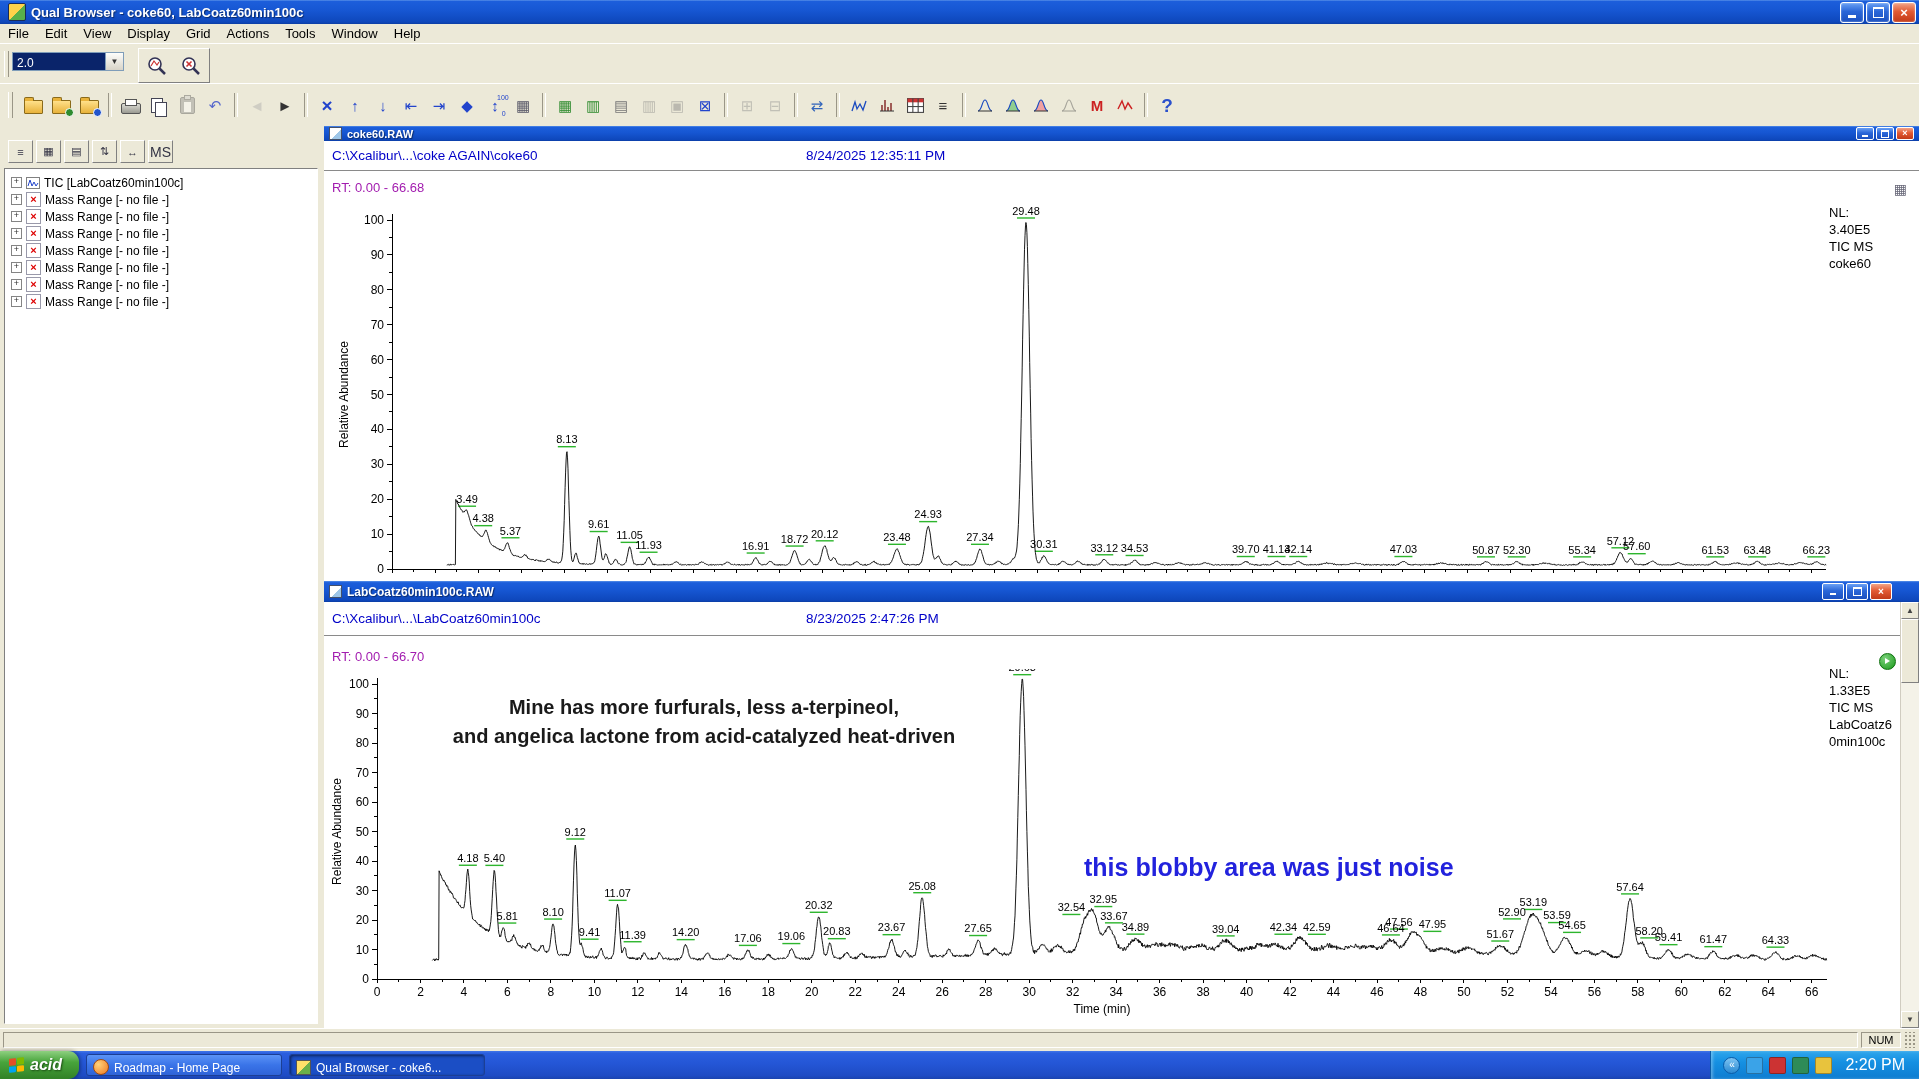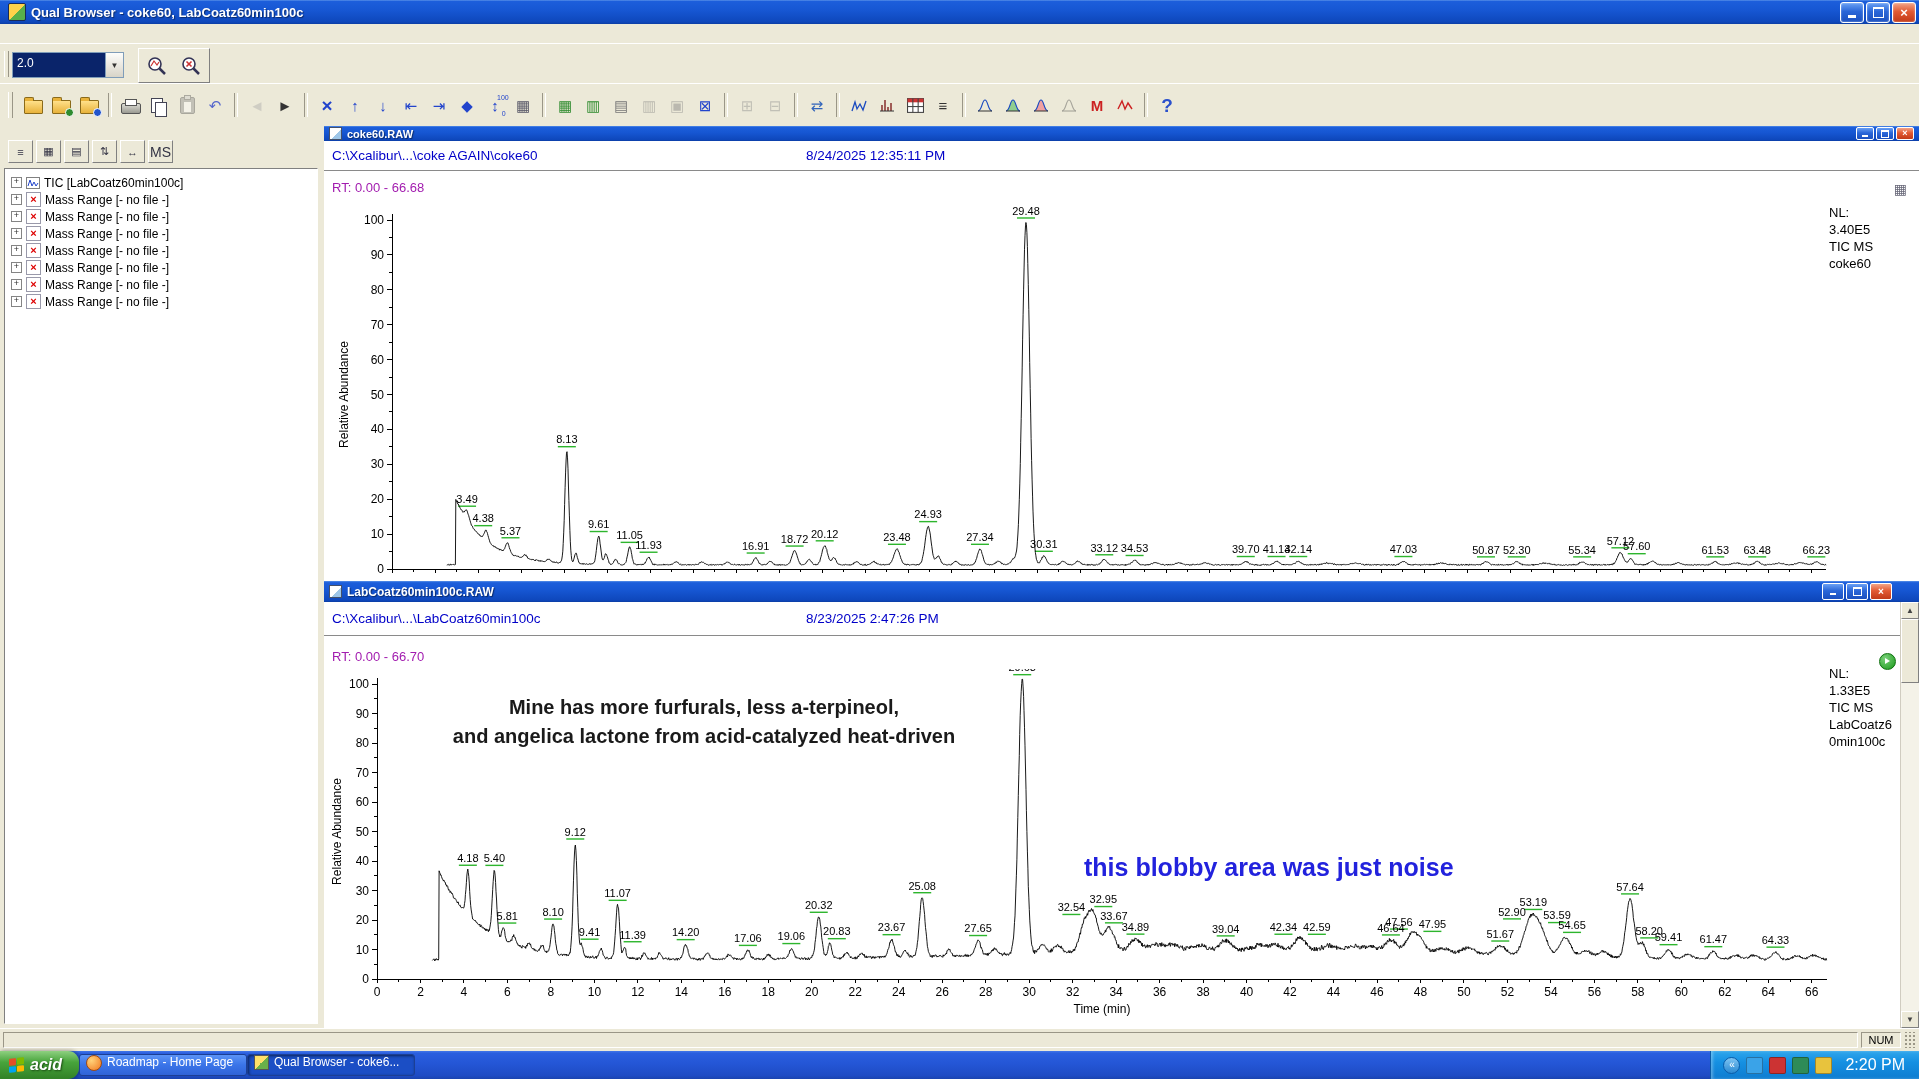--- a/index.html
+++ b/index.html
@@ -21,21 +21,21 @@
   .g-max{width:9px;height:8px;border:1px solid #fff;border-top:2px solid #fff;}
   .g-x{color:#fff;font-weight:bold;font-size:13px;line-height:1;}
   
   .menubar{position:absolute;top:24px;left:0;width:100%;height:19px;display:flex;align-items:center;
     background:#ece9d8;font-size:13px;}
   .menu-item{padding:0 8px;height:100%;display:flex;align-items:center;}
   .tb{position:absolute;left:0;width:100%;background:#ece9d8;border-top:1px solid #fff;box-sizing:border-box;}
   #tb1{top:43px;height:40px;}
   #tb2{top:83px;height:43px;display:flex;align-items:center;padding-left:6px;}
   .grip{width:3px;height:26px;border-left:1px solid #fff;border-right:1px solid #9a9687;margin:0 6px 0 2px;flex:none;}
-  .combo{position:absolute;left:12px;top:8px;width:112px;height:26px;background:#fff;border:1px solid #7f9db9;
+  .combo{position:absolute;left:12px;top:8px;width:112px;height:19px;background:#fff;border:1px solid #7f9db9;
     display:flex;box-sizing:border-box;}
   .combo-sel{flex:1;background:#0a246a;color:#fff;font-size:12px;padding:3px 4px;}
   .combo-btn{width:17px;background:linear-gradient(#fdfdfb,#d8d4c8);border-left:1px solid #7f9db9;
     display:flex;align-items:center;justify-content:center;font-size:8px;color:#333;}
   .tb1-group{position:absolute;left:138px;top:4px;display:flex;border:1px solid;
     border-color:#fff #808080 #808080 #fff;padding:1px;background:#ece9d8;}
   .tb1-group .tbtn{width:32px;height:29px;}
   .tbtn{width:26px;height:26px;display:flex;align-items:center;justify-content:center;
     border:1px solid transparent;flex:none;position:relative;}
   .tsep{width:2px;height:24px;border-left:1px solid #9a9687;border-right:1px solid #fff;margin:0 5px;flex:none;}
@@ -133,21 +133,21 @@
     background-image:radial-gradient(#9a9687 1px,transparent 1.3px);background-size:4px 4px;background-position:1px 2px;}
   
   .taskbar{position:absolute;left:0;top:1051px;width:100%;height:28px;display:flex;align-items:center;
     background:linear-gradient(180deg,#4176e8 0%,#2a5ede 9%,#2456d6 45%,#1e4bc4 88%,#1a43ae 100%);}
   .start{height:28px;padding:0 17px 0 9px;display:flex;align-items:center;gap:6px;flex:none;
     background:linear-gradient(180deg,#8ed080 0%,#48a43c 40%,#338428 95%);
     border-radius:0 11px 11px 0;box-shadow:1px 0 4px rgba(0,0,0,.45);
     color:#fff;font-weight:bold;font-style:italic;font-size:16px;text-shadow:1px 1px 2px #1a4a12;}
   .winflag{width:15px;height:14px;display:grid;grid-template-columns:1fr 1fr;gap:1px;transform:skewY(-6deg);}
   .winflag span{border-radius:1px;}
-  .task{height:22px;width:168px;display:flex;align-items:flex-start;gap:5px;padding:0 6px;
+  .task{height:22px;margin-left:7px;width:196px;display:flex;align-items:flex-end;gap:5px;padding:0 6px;
     background:linear-gradient(180deg,#5b93f6,#3a74e8 50%,#2f63d8);border:1px solid #1c3f94;border-radius:3px;
     color:#fff;font-size:12px;box-sizing:border-box;white-space:nowrap;overflow:hidden;flex:none;}
   .task.active{background:#1b4ec5;box-shadow:inset 1px 1px 3px rgba(0,0,0,.55);}
   .ico-ff{width:14px;height:14px;border-radius:50%;flex:none;
     background:radial-gradient(circle at 32% 32%,#ffd27a,#f07820);border:1px solid #a04a10;}
   .ico-qb{width:13px;height:13px;flex:none;background:linear-gradient(135deg,#ffe06a 50%,#6ab04a 50%);border:1px solid #555;}
   .tray{margin-left:auto;height:28px;display:flex;align-items:center;gap:6px;padding:0 14px 0 12px;
     background:linear-gradient(180deg,#2fa6ec 0%,#1590e2 40%,#0e7ed2 95%);
     border-left:1px solid #0a5ca8;box-shadow:inset 2px 0 3px rgba(255,255,255,.3);}
   .tray-chev{width:15px;height:15px;border-radius:50%;background:linear-gradient(#7ec4f2,#2a8ad2);
@@ -169,20 +169,31 @@
         </span>
       <span class="wbtn">
           <span class="g-max"></span>
         </span>
       <span class="wbtn close">
           <span class="g-x">×</span>
         </span>
     </span>
   </div>
 
+  <div class="menubar" id="menubar">
+      <div class="menu-item">File</div>
+      <div class="menu-item">Edit</div>
+      <div class="menu-item">View</div>
+      <div class="menu-item">Display</div>
+      <div class="menu-item">Grid</div>
+      <div class="menu-item">Actions</div>
+      <div class="menu-item">Tools</div>
+      <div class="menu-item">Window</div>
+      <div class="menu-item">Help</div>
+    </div>
 
   <div class="tb" id="tb1">
     <div class="grip" style="position:absolute;left:2px;top:7px"></div>
     <div class="combo">
       <span class="combo-sel">2.0</span>
       <span class="combo-btn">▼</span>
     </div>
     <div class="tb1-group">
       <div class="tbtn">
         <svg width="22" height="22" viewBox="0 0 22 22">

